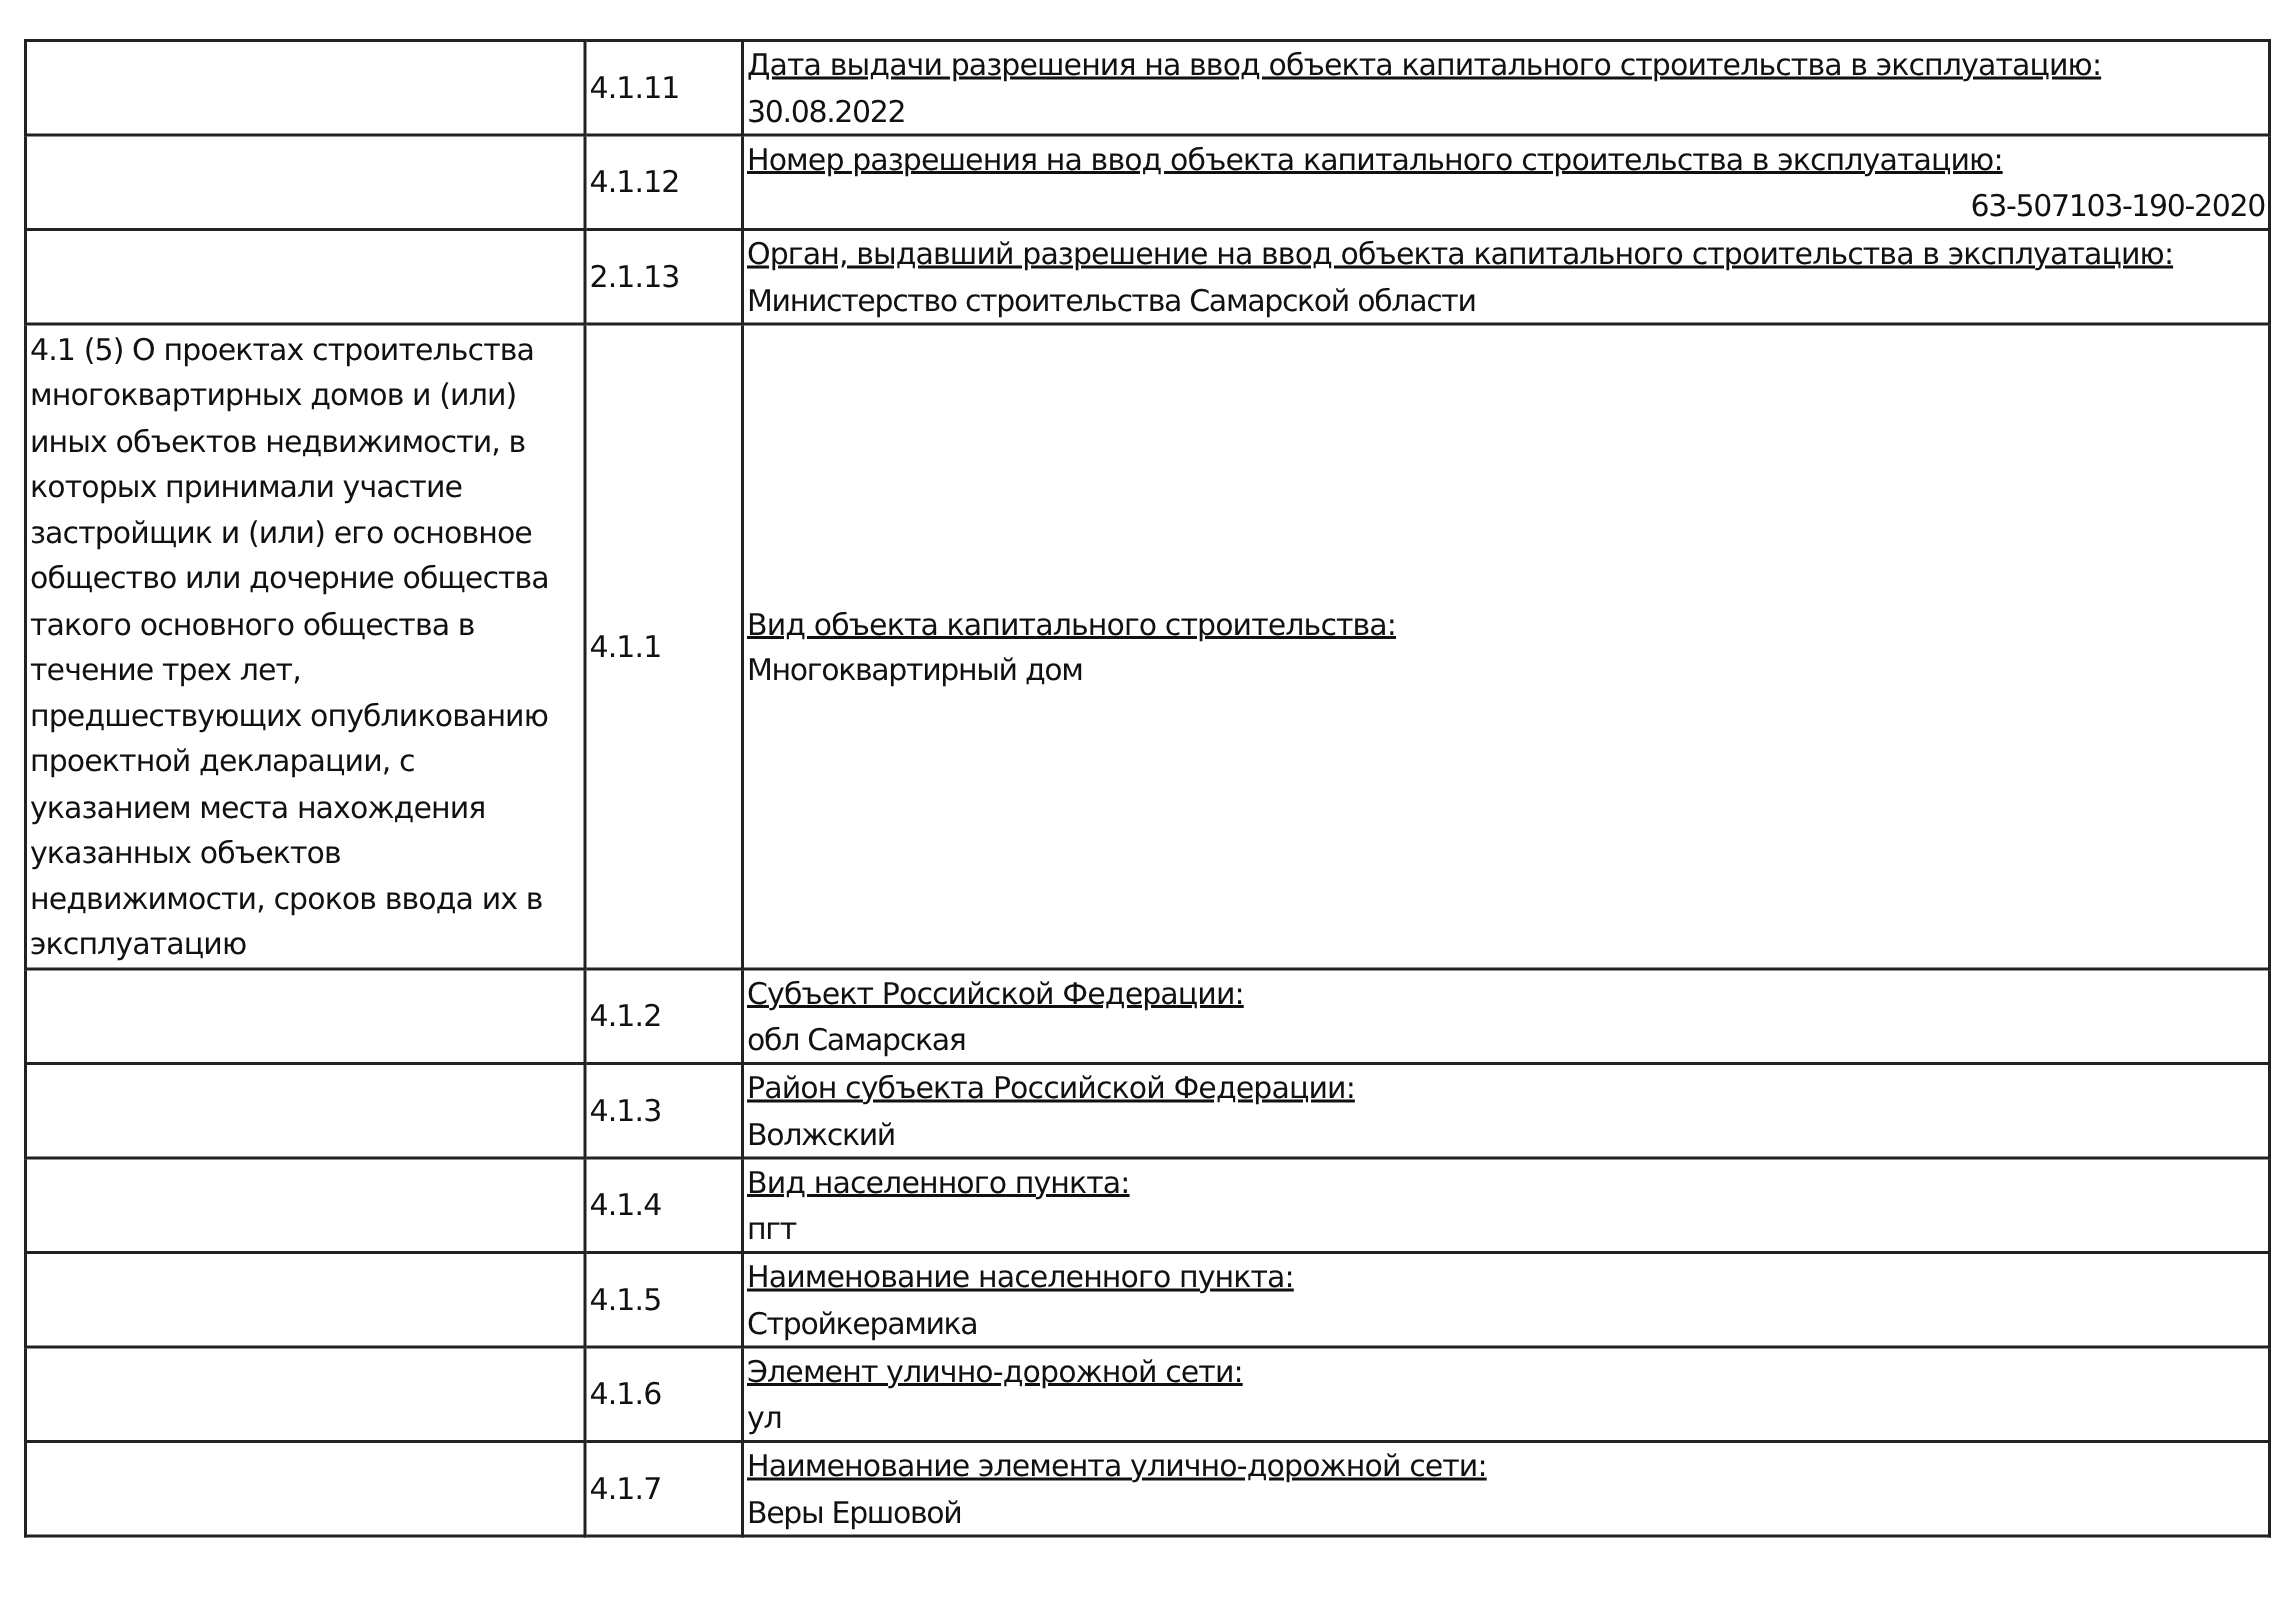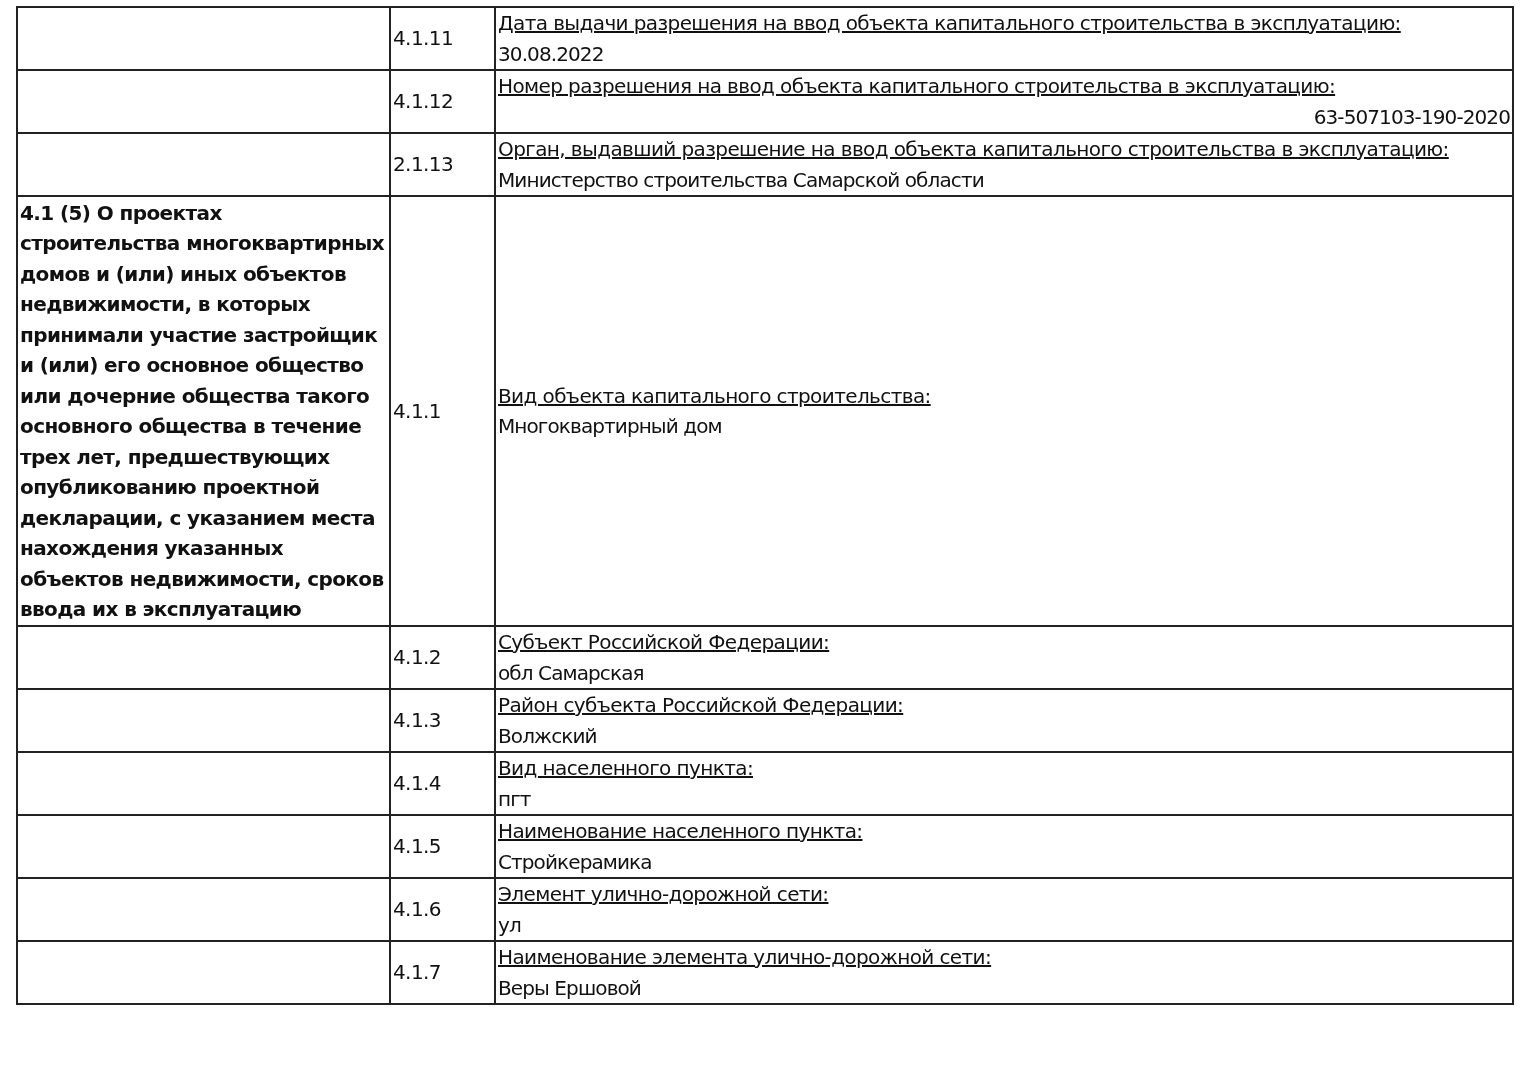--- a/index.html
+++ b/index.html
@@ -11,21 +11,21 @@
       width: 1528px;
       height: 1080px;
       position: relative;
       overflow: hidden;
       font-family: "DejaVu Sans", sans-serif;
       color: #111111;
     }
     table.decl {
       position: absolute;
       left: 16px;
-      top: 6px;
+      top: 26px;
       width: 1496px;
       border-collapse: collapse;
       table-layout: fixed;
     }
     table.decl td {
       border: 2px solid #222222;
       padding: 0 2px;
       vertical-align: middle;
       font-size: 20px;
       line-height: 30.5px;
@@ -33,21 +33,20 @@
     }
     col.c1 { width: 373px; }
     col.c2 { width: 105px; }
     col.c3 { width: 1018px; }
     tr.r-std td { height: 61px; }
     tr.r-big td { height: 428px; }
     td.section {
       vertical-align: top;
       padding-top: 4px;
       line-height: 30.5px;
-      font-weight: bold;
     }
     td.num {
       padding-left: 2px;
     }
     .field-label {
       display: block;
       white-space: nowrap;
       text-decoration: underline;
     }
     .field-value {

